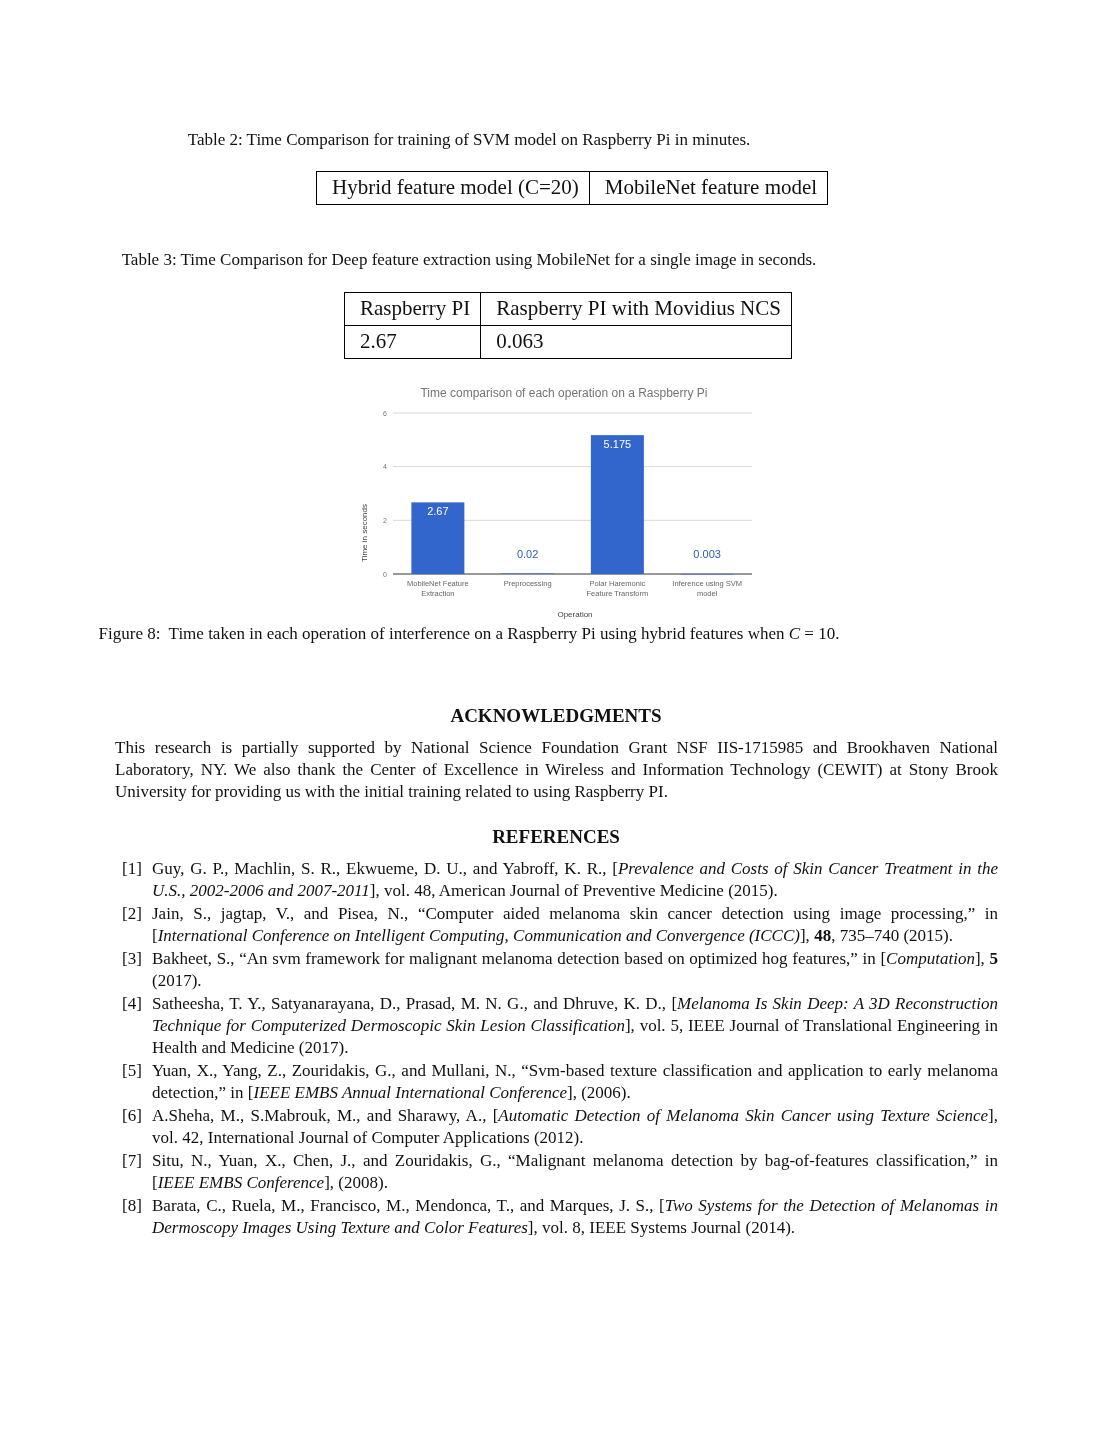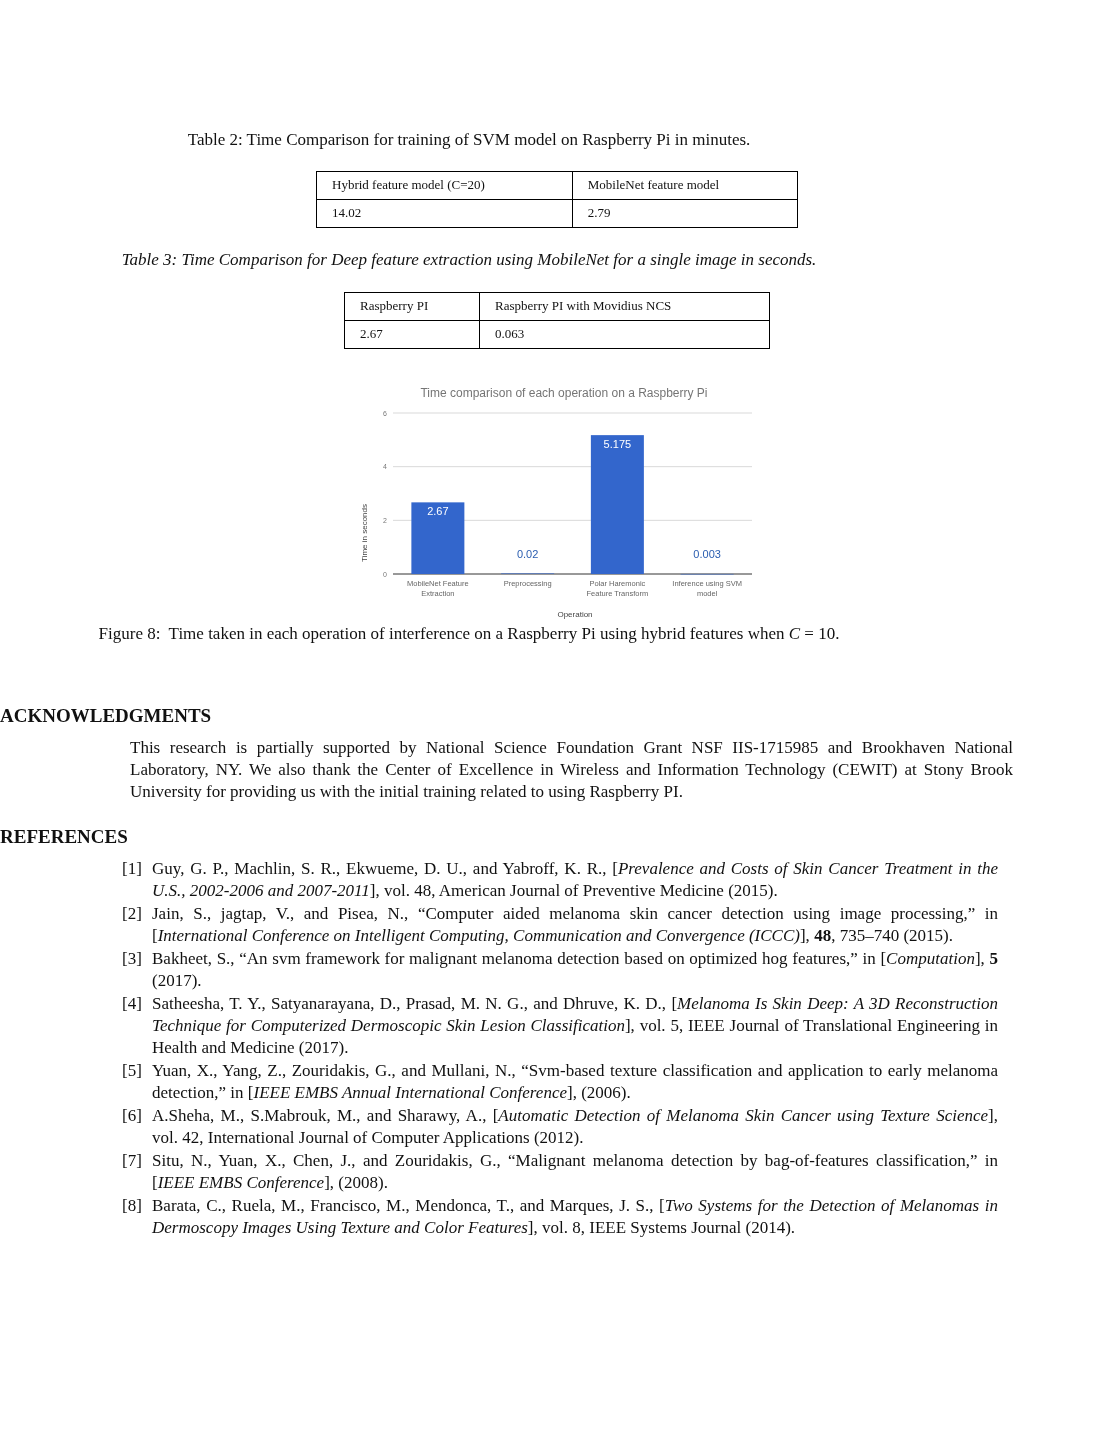--- a/index.html
+++ b/index.html
@@ -1,47 +1,43 @@
 <!DOCTYPE html>
 <html><head>
 <meta charset="utf-8">
 <style>
   html, body { margin:0; padding:0; background:#fff; }
   body { width:1113px; height:1440px; position:relative; font-family:"Liberation Serif","DejaVu Serif",serif; color:#111; }
   .abs { position:absolute; }
   .caption { font-size:17px; white-space:nowrap; left:0; width:938px; text-align:center; }
-  table.tbl { border-collapse:collapse; font-size:13px; position:absolute;padding-left:38px; }
+  table.tbl { border-collapse:collapse; font-size:21px; position:absolute;padding-left:38px; }
   table.tbl td { border:1px solid #000; padding:3px 10px 4px 15px; height:20px; text-align:left; white-space:nowrap; }
-  .heading { font-weight:bold; font-size:19px; left:0; width:1112px; }
+  .heading { font-weight:bold; font-size:19px; left:0; width:1112px; text-align:center; }
   .para { left:115px; width:883px; font-size:17px; line-height:22px; text-align:justify; }
   .refs { left:115px; width:883px; font-size:17px; line-height:22px; }
   .ref { position:relative; padding-left:37px; margin-bottom:1px; text-align:justify; }
   .ref .num { position:absolute; left:7px; top:0; }
   .ref i { font-style:italic; }
   .ref b { font-weight:bold; }
   svg text { font-family:"Liberation Sans","DejaVu Sans",sans-serif; }
 </style>
 </head>
 <body>
 
 <div class="abs caption" style="top:130px;">Table 2: Time Comparison for training of SVM model on Raspberry Pi in minutes.</div>
 <table class="tbl" style="left:316px; top:171px; width:482px;">
   <tbody>
       <tr>
     <td>Hybrid feature model (C=20)</td>
     <td>MobileNet feature model</td>
   </tr>
-  <tr>
-    <td>14.02</td>
-    <td>2.79</td>
-  </tr>
 </tbody>
   </table>
 
-<div class="abs caption" style="top:250px;font-style:italic;">Table 3: Time Comparison for Deep feature extraction using MobileNet for a single image in seconds.</div>
+<div class="abs caption" style="top:250px;">Table 3: Time Comparison for Deep feature extraction using MobileNet for a single image in seconds.</div>
 <table class="tbl" style="left:344px; top:292px; width:426px;">
   <tbody>
       <tr>
     <td>Raspberry PI</td>
     <td>Raspberry PI with Movidius NCS</td>
   </tr>
   <tr>
     <td>2.67</td>
     <td>0.063</td>
   </tr>
@@ -83,21 +79,21 @@
   <text id="ylabel" x="0" y="0" transform="translate(17,153) rotate(-90)" text-anchor="middle" font-size="8" fill="#444">Time in seconds</text>
   <text id="xlabel" x="225" y="237" text-anchor="middle" font-size="8" fill="#444">Operation</text>
 </svg>
 
 <div class="abs caption" style="top:624px;">
   <span>Figure 8:</span>&nbsp;
   <span>Time taken in each operation of interference on a Raspberry Pi using hybrid features when </span><i>C</i><span> = 10.</span>
 </div>
 
 <div class="abs heading" style="top:705px;">ACKNOWLEDGMENTS</div>
-<div class="abs para" style="top:737px;margin-left:15px;">This research is partially supported by National Science Foundation Grant NSF IIS-1715985 and Brookhaven National Laboratory, NY. We also thank the Center of Excellence in Wireless and Information Technology (CEWIT) at Stony Brook University for providing us with the initial training related to using Raspberry PI.</div>
+<div class="abs para" style="top:737px;">This research is partially supported by National Science Foundation Grant NSF IIS-1715985 and Brookhaven National Laboratory, NY. We also thank the Center of Excellence in Wireless and Information Technology (CEWIT) at Stony Brook University for providing us with the initial training related to using Raspberry PI.</div>
 
 <div class="abs heading" style="top:826px;">REFERENCES</div>
 <div class="abs refs" id="refs" style="top:858px;">
     <div class="ref"><span class="num">[1]</span><span>Guy, G. P., Machlin, S. R., Ekwueme, D. U., and Yabroff, K. R., [</span><i>Prevalence and Costs of Skin Cancer Treatment in the U.S., 2002-2006 and 2007-2011</i><span>], vol. 48, American Journal of Preventive Medicine (2015).</span></div>
     <div class="ref"><span class="num">[2]</span><span>Jain, S., jagtap, V., and Pisea, N., “Computer aided melanoma skin cancer detection using image processing,” in [</span><i>International Conference on Intelligent Computing, Communication and Convergence (ICCC)</i><span>], </span><b>48</b><span>, 735–740 (2015).</span></div>
     <div class="ref"><span class="num">[3]</span><span>Bakheet, S., “An svm framework for malignant melanoma detection based on optimized hog features,” in [</span><i>Computation</i><span>], </span><b>5</b><span> (2017).</span></div>
     <div class="ref"><span class="num">[4]</span><span>Satheesha, T. Y., Satyanarayana, D., Prasad, M. N. G., and Dhruve, K. D., [</span><i>Melanoma Is Skin Deep: A 3D Reconstruction Technique for Computerized Dermoscopic Skin Lesion Classification</i><span>], vol. 5, IEEE Journal of Translational Engineering in Health and Medicine (2017).</span></div>
     <div class="ref"><span class="num">[5]</span><span>Yuan, X., Yang, Z., Zouridakis, G., and Mullani, N., “Svm-based texture classification and application to early melanoma detection,” in [</span><i>IEEE EMBS Annual International Conference</i><span>], (2006).</span></div>
     <div class="ref"><span class="num">[6]</span><span>A.Sheha, M., S.Mabrouk, M., and Sharawy, A., [</span><i>Automatic Detection of Melanoma Skin Cancer using Texture Science</i><span>], vol. 42, International Journal of Computer Applications (2012).</span></div>
     <div class="ref"><span class="num">[7]</span><span>Situ, N., Yuan, X., Chen, J., and Zouridakis, G., “Malignant melanoma detection by bag-of-features classification,” in [</span><i>IEEE EMBS Conference</i><span>], (2008).</span></div>

